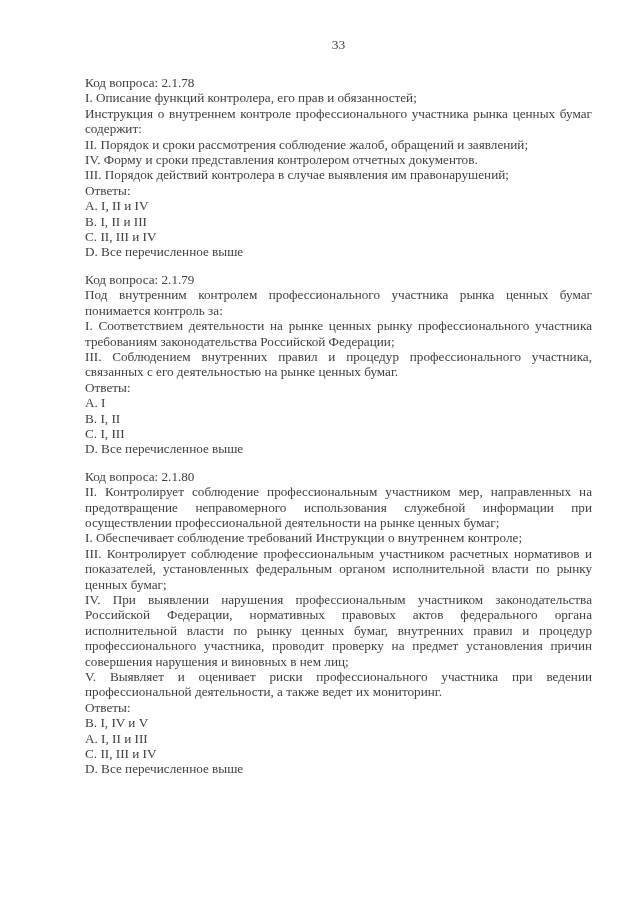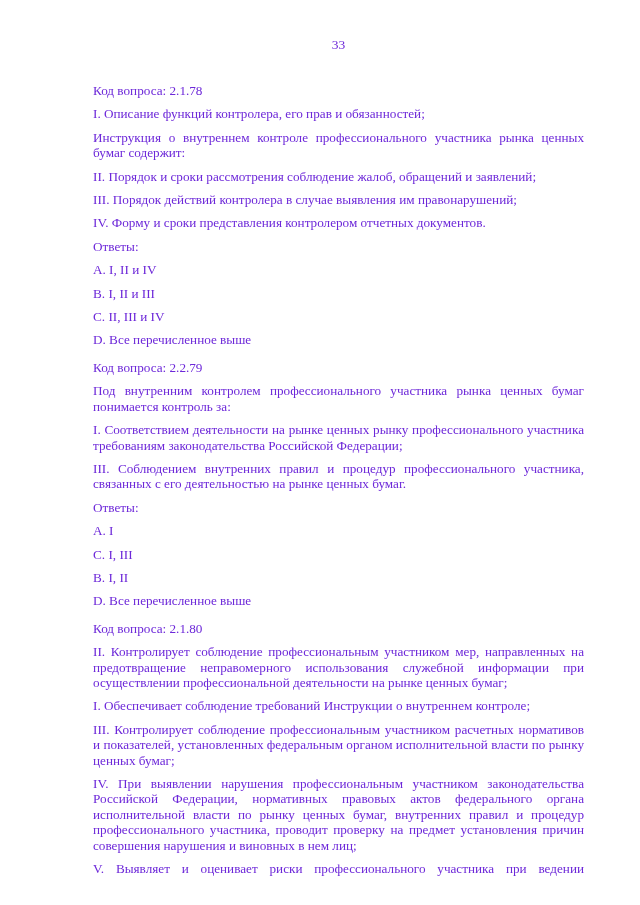--- a/index.html
+++ b/index.html
@@ -7,41 +7,41 @@
     padding: 0;
     background: #ffffff;
   }
   .page {
     position: relative;
     width: 640px;
     height: 878px;
     background: #ffffff;
     overflow: hidden;
     font-family: "Liberation Serif", "DejaVu Serif", serif;
-    color: #6d28d9;
+    color: #404040;
   }
   .page-number {
     position: absolute;
     top: 37px;
     left: 85px;
     width: 507px;
     text-align: center;
     font-size: 13.5px;
     line-height: 15.4px;
   }
   .content {
     position: absolute;
     top: 75px;
     left: 85px;
     width: 507px;
     font-size: 13.2px;
     line-height: 15.4px;
   }
   .content p {
-    margin: 8px;
+    margin: 0;
     padding: 0;
     text-align: justify;
     hyphens: none;
   }
   .content p.line {
     text-align: left;
   }
   .question {
     margin: 0 0 12px 0;
   }
@@ -52,38 +52,38 @@
 <div class="page">
   <div class="page-number">33</div>
 
   <div class="content">
 
     <section class="question">
       <p class="line">Код вопроса: 2.1.78</p>
       <p>I. Описание функций контролера, его прав и обязанностей;</p>
       <p>Инструкция о внутреннем контроле профессионального участника рынка ценных бумаг содержит:</p>
       <p>II. Порядок и сроки рассмотрения соблюдение жалоб, обращений и заявлений;</p>
+      <p>IV. Форму и сроки представления контролером отчетных документов.</p>
       <p>III. Порядок действий контролера в случае выявления им правонарушений;</p>
-      <p>IV. Форму и сроки представления контролером отчетных документов.</p>
       <p class="line">Ответы:</p>
       <p class="line">A. I, II и IV</p>
       <p class="line">B. I, II и III</p>
       <p class="line">C. II, III и IV</p>
       <p class="line">D. Все перечисленное выше</p>
     </section>
 
     <section class="question">
-      <p class="line">Код вопроса: 2.2.79</p>
+      <p class="line">Код вопроса: 2.1.79</p>
       <p>Под внутренним контролем профессионального участника рынка ценных бумаг понимается контроль за:</p>
       <p>I. Соответствием деятельности на рынке ценных рынку профессионального участника требованиям законодательства Российской Федерации;</p>
       <p>III. Соблюдением внутренних правил и процедур профессионального участника, связанных с его деятельностью на рынке ценных бумаг.</p>
       <p class="line">Ответы:</p>
       <p class="line">A. I</p>
+      <p class="line">B. I, II</p>
       <p class="line">C. I, III</p>
-      <p class="line">B. I, II</p>
       <p class="line">D. Все перечисленное выше</p>
     </section>
 
     <section class="question">
       <p class="line">Код вопроса: 2.1.80</p>
       <p>II. Контролирует соблюдение профессиональным участником мер, направленных на предотвращение неправомерного использования служебной информации при осуществлении профессиональной деятельности на рынке ценных бумаг;</p>
       <p>I. Обеспечивает соблюдение требований Инструкции о внутреннем контроле;</p>
       <p>III. Контролирует соблюдение профессиональным участником расчетных нормативов и показателей, установленных федеральным органом исполнительной власти по рынку ценных бумаг;</p>
       <p>IV. При выявлении нарушения профессиональным участником законодательства Российской Федерации, нормативных правовых актов федерального органа исполнительной власти по рынку ценных бумаг, внутренних правил и процедур профессионального участника, проводит проверку на предмет установления причин совершения нарушения и виновных в нем лиц;</p>
       <p>V. Выявляет и оценивает риски профессионального участника при ведении профессиональной деятельности, а также ведет их мониторинг.</p>

